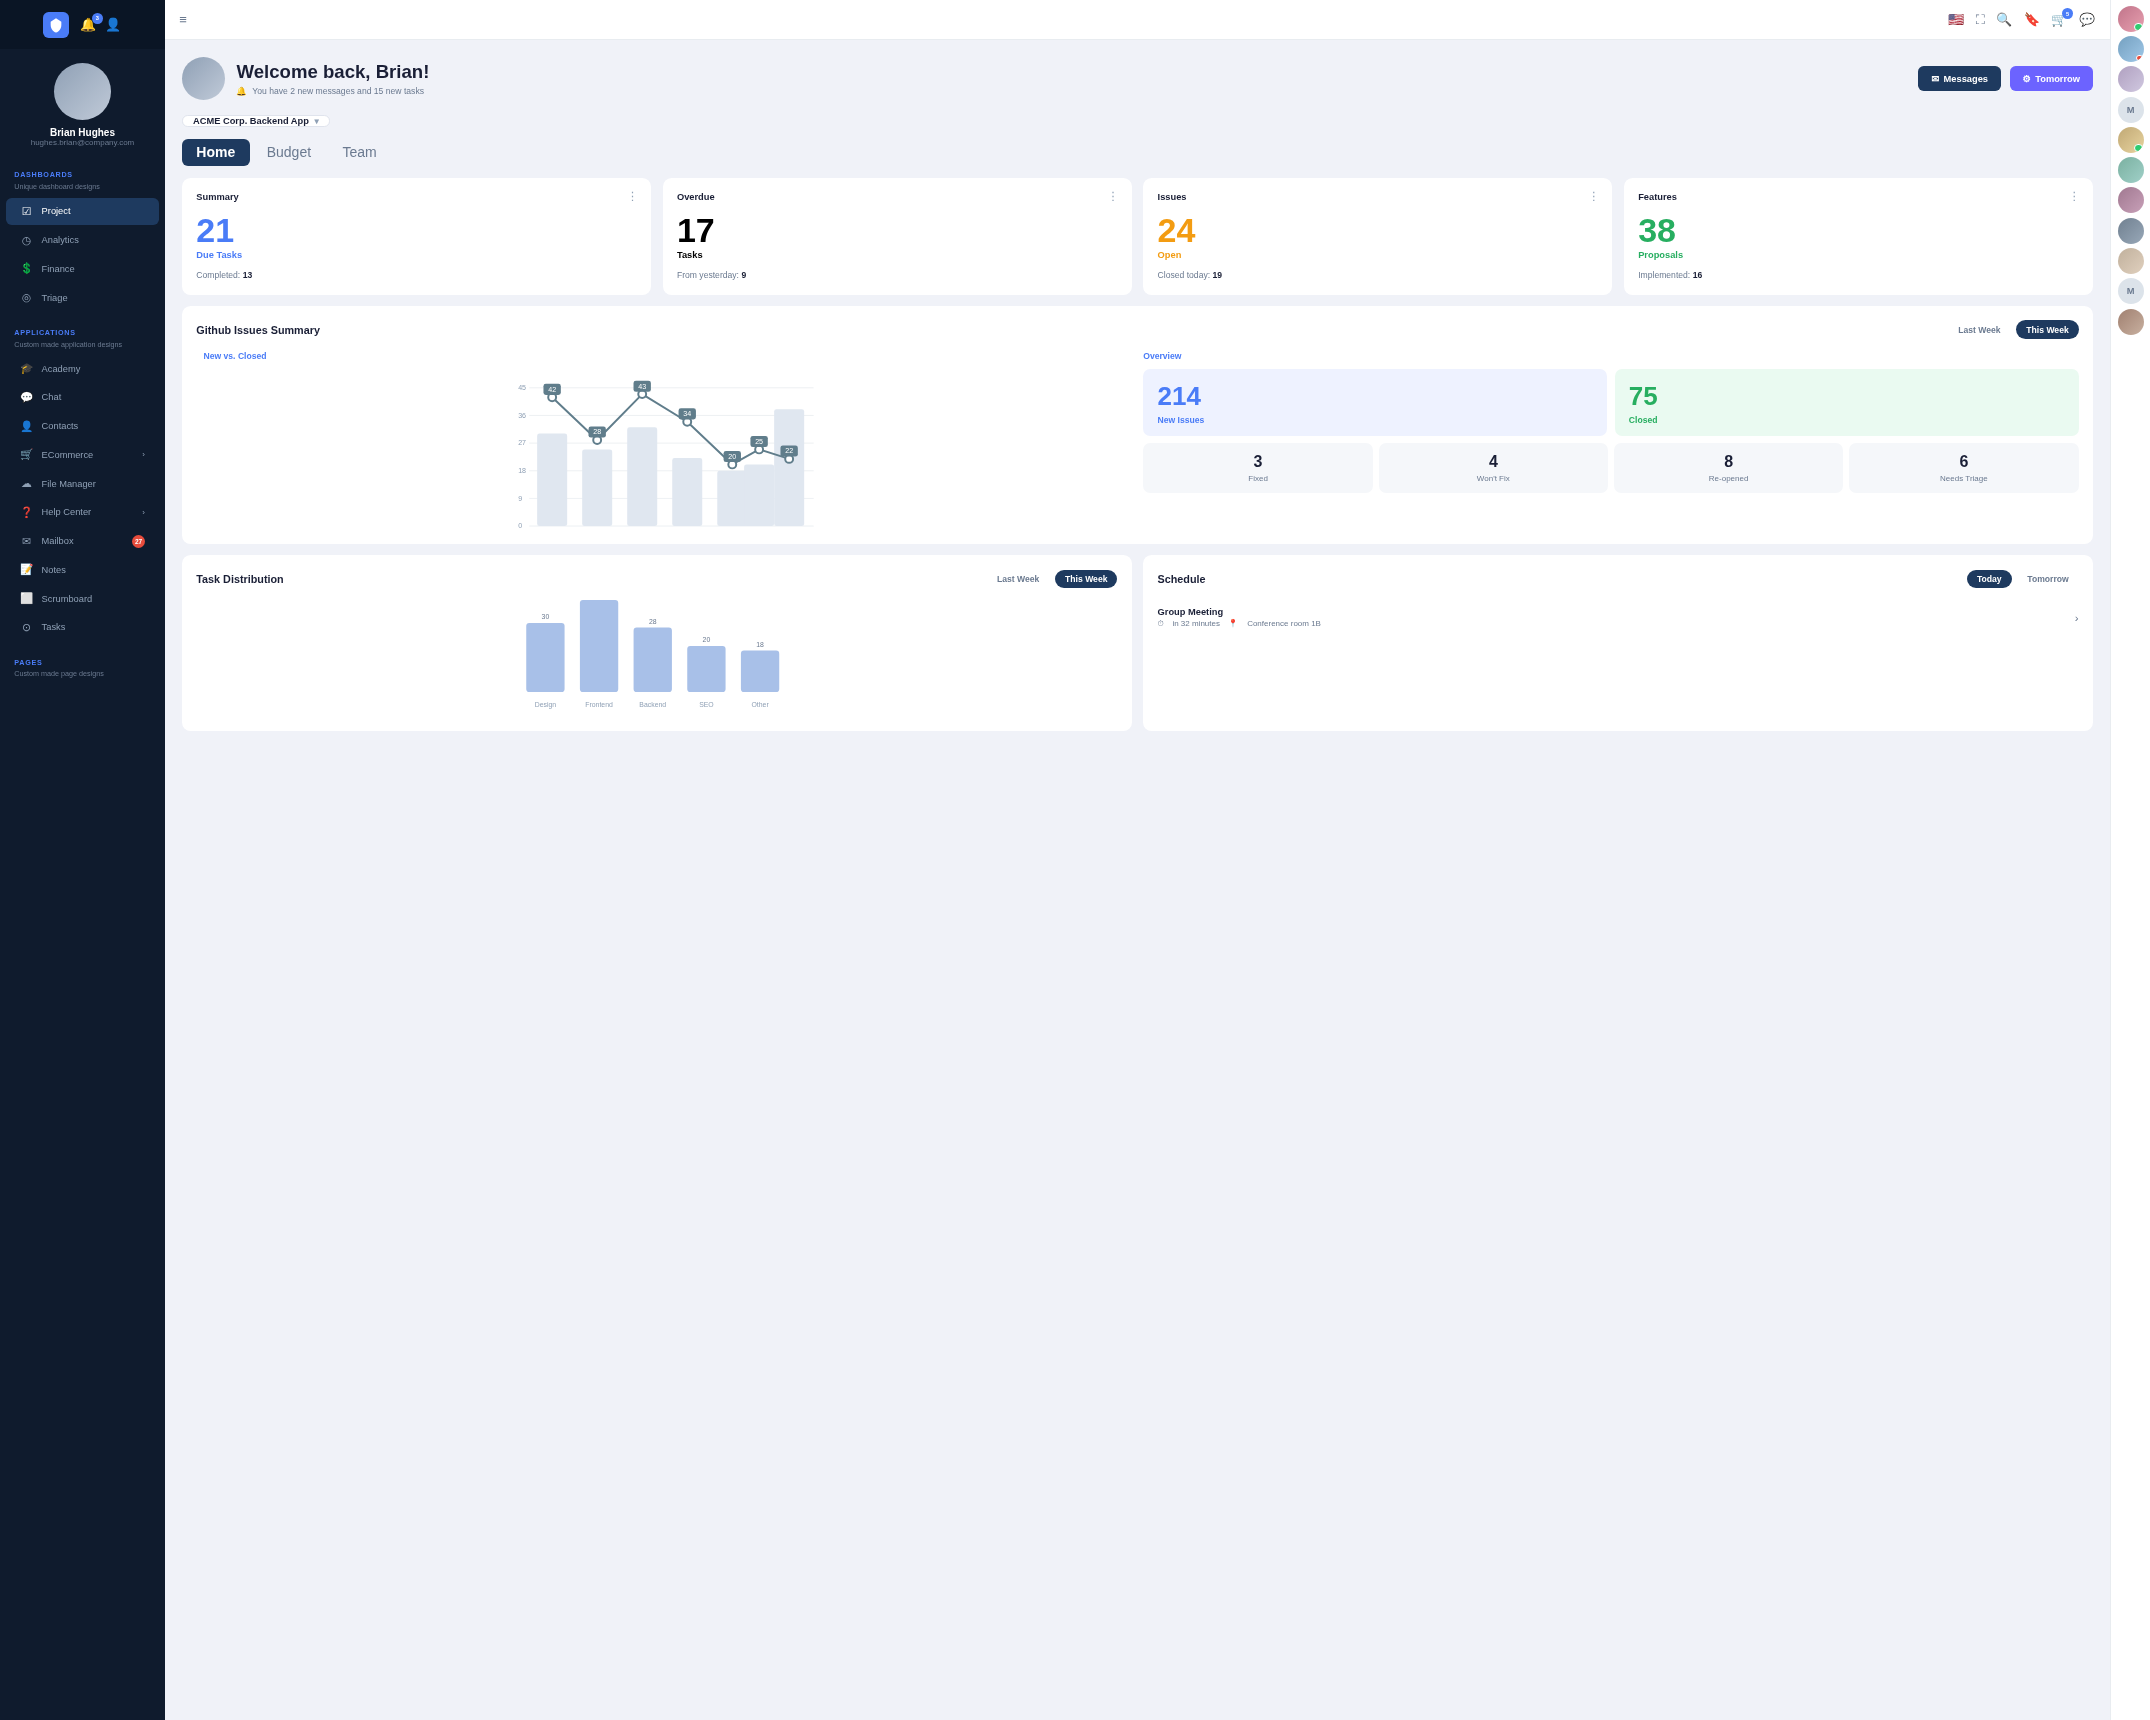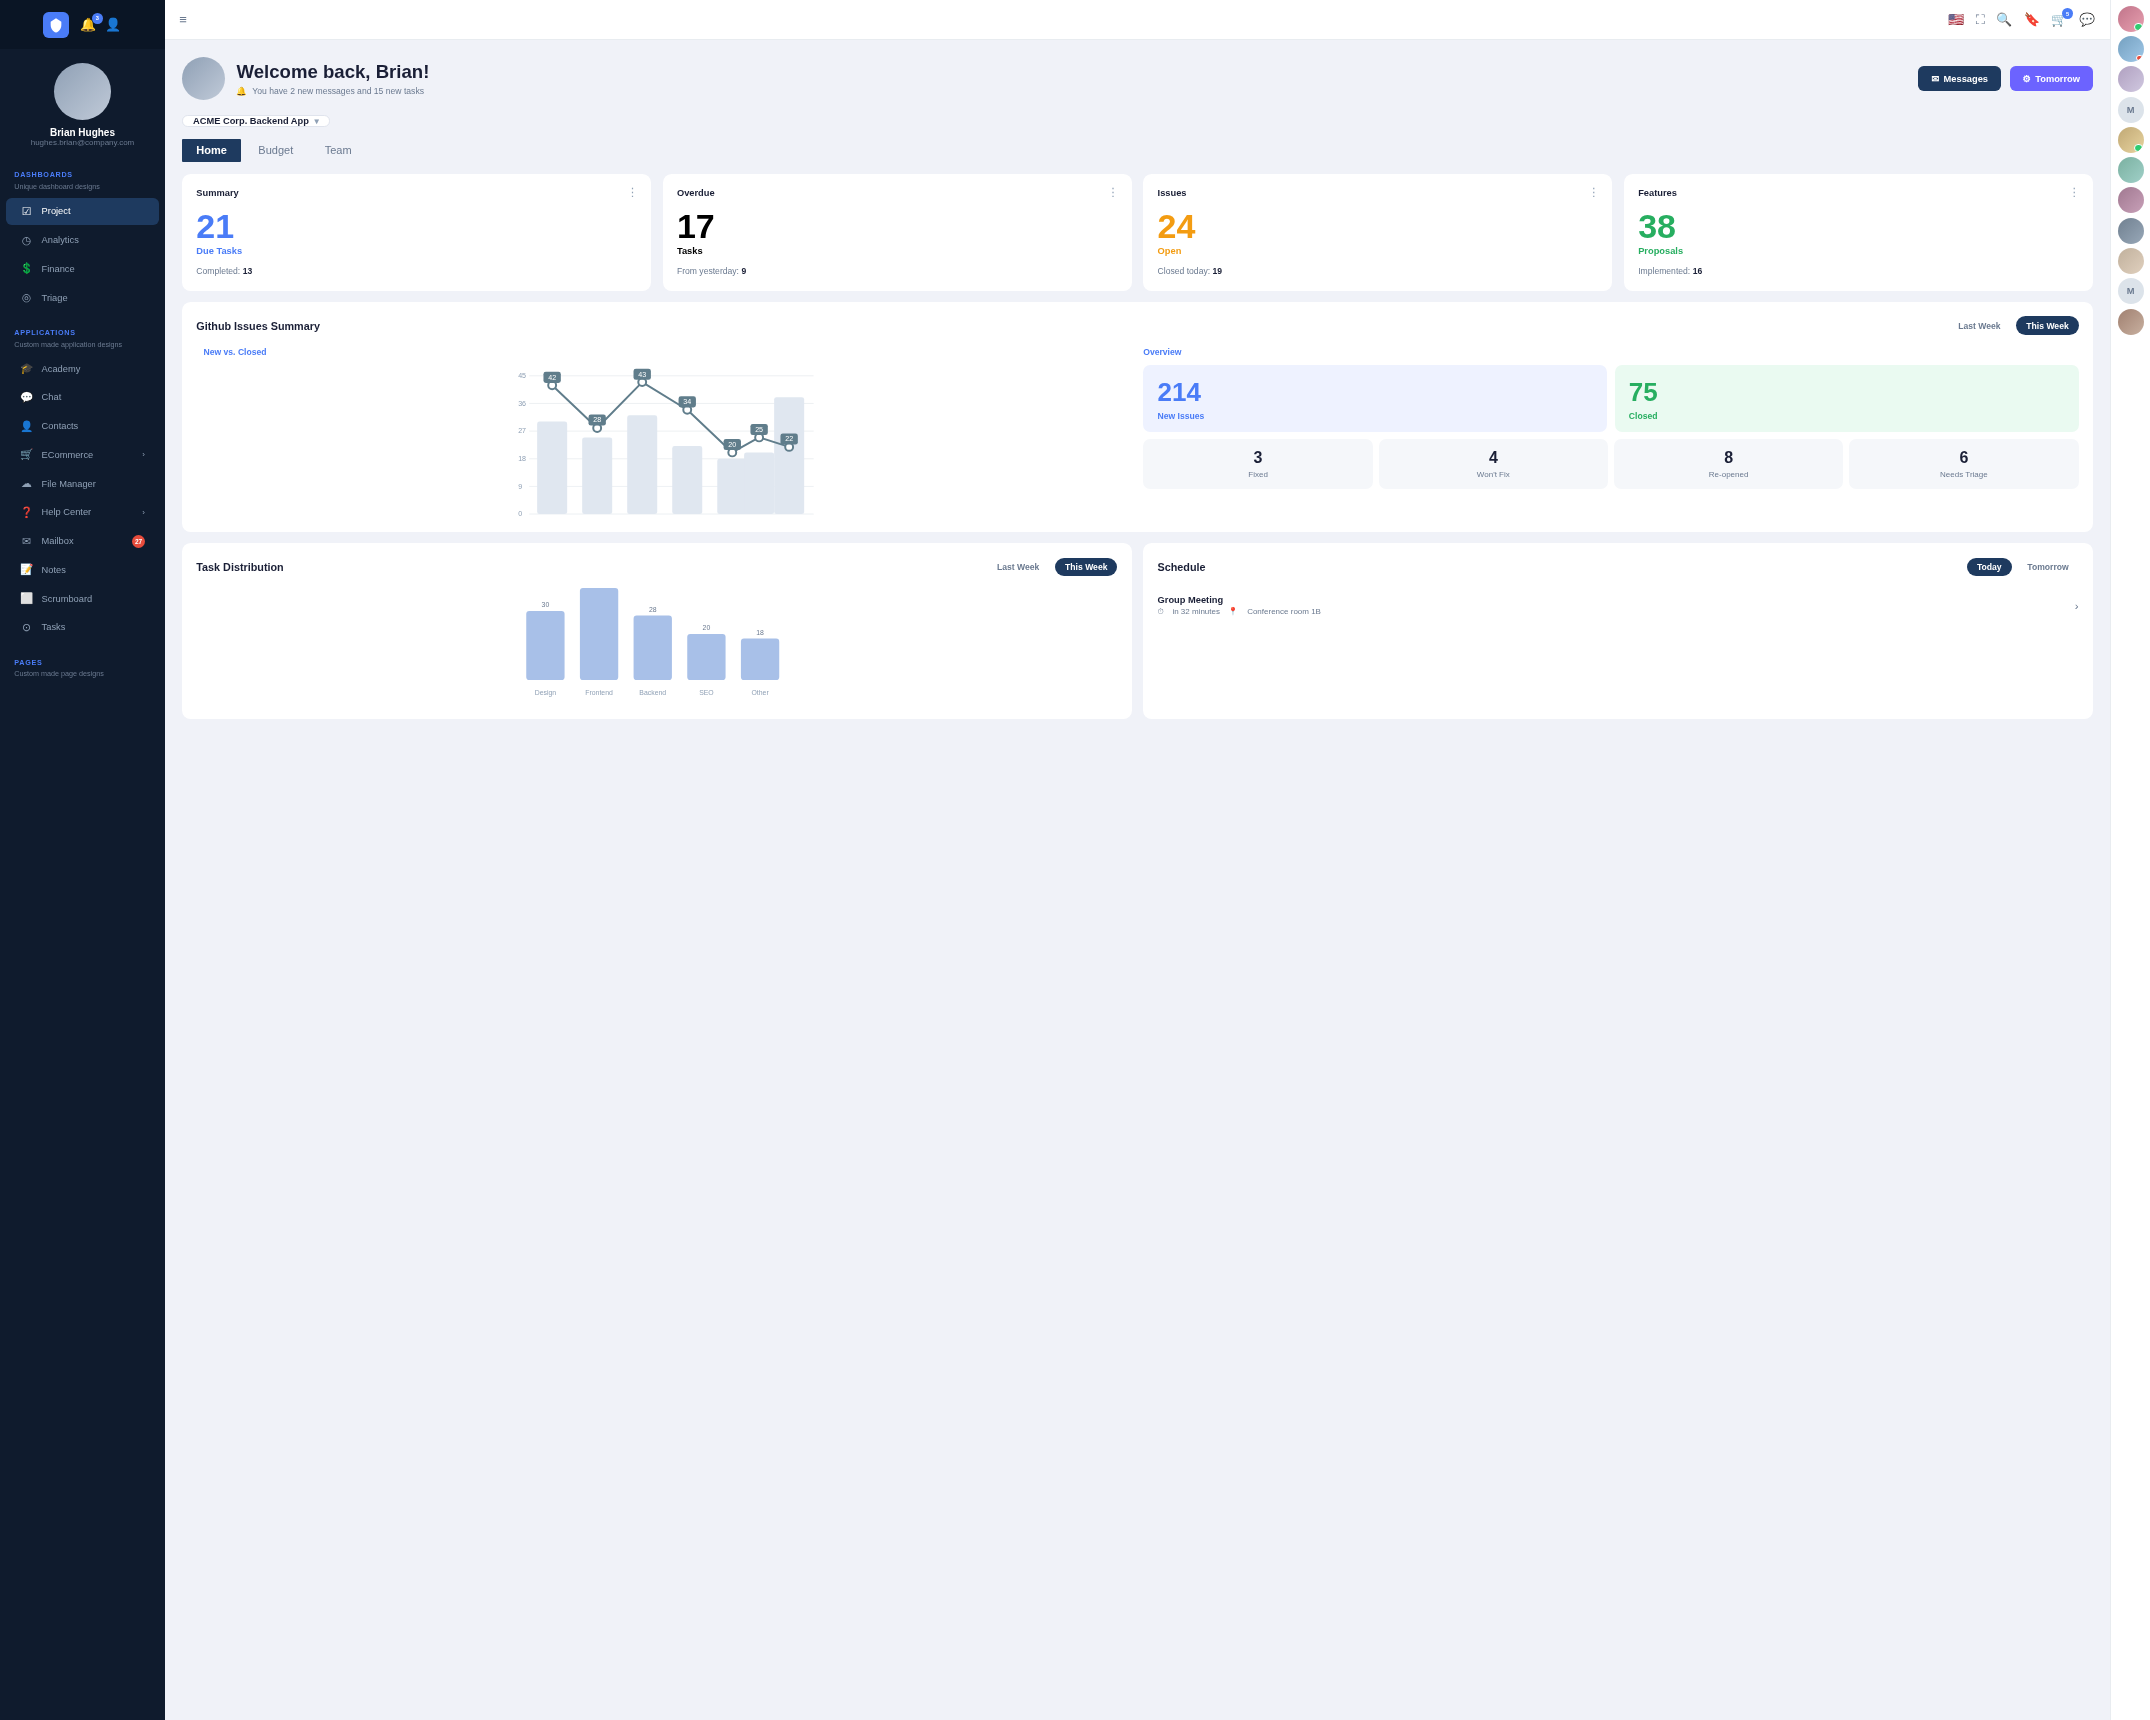--- a/index.html
+++ b/index.html
@@ -61,21 +61,21 @@
     .welcome-actions { margin-left: auto; display: flex; gap: 8.6px; }
     .btn-messages { background: #1e3a5f; color: white; border: none; border-radius: 5.7px; padding: 7.2px 13px; font-size: 9.3px; font-weight: 600; cursor: pointer; display: flex; align-items: center; gap: 4.3px; }
     .btn-settings { background: #6c63ff; color: white; border: none; border-radius: 5.7px; padding: 7.2px 13px; font-size: 9.3px; font-weight: 600; cursor: pointer; display: flex; align-items: center; gap: 4.3px; }
 
     
     .project-selector { display: inline-flex; align-items: center; gap: 5.7px; background: #fff; border: 0.7px solid #e0e4ed; border-radius: 5.7px; padding: 0 10px; font-size: 9.3px; font-weight: 600; color: #1a1f36; cursor: pointer; margin-bottom: 11.5px; }
     .project-selector .chevron { color: #8fa0b5; font-size: 8.6px; }
 
     
     .tabs { display: flex; gap: 2.9px; margin-bottom: 11.5px; }
-    .tab { padding: 5.7px 14.3px; border-radius: 1px; font-size: 11px; cursor: pointer; color: #6b7a90; font-weight: 500; }
+    .tab { padding: 5.7px 14.3px; border-radius: 6px; font-size: 14px; cursor: pointer; color: #6b7a90; font-weight: 500; }
     .tab.active { background: #1e3a5f; color: #fff; font-weight: 600; }
 
     
     .stat-cards { display: grid; grid-template-columns: repeat(4, 1fr); gap: 11.5px; margin-bottom: 11.5px; }
     .stat-card { background: #fff; border-radius: 8.6px; padding: 14.3px; position: relative; }
     .stat-card .card-title { font-size: 9.3px; font-weight: 600; color: #1a1f36; margin-bottom: 11.5px; }
     .stat-card .card-menu { position: absolute; top: 11.5px; right: 11.5px; color: #8fa0b5; cursor: pointer; font-size: 11.5px; letter-spacing: 1.4px; }
     .stat-card .big-number { font-size: 34px; font-weight: 800; line-height: 1; }
     .stat-card .sub-label { font-size: 9.3px; font-weight: 600; margin-top: 2.9px; }
     .stat-card .footer { font-size: 8.6px; color: #6b7a90; margin-top: 10px; }
@@ -91,21 +91,21 @@
     .panel-title { font-size: 10.8px; font-weight: 700; color: #1a1f36; }
     .panel-actions { margin-left: auto; display: flex; gap: 5.7px; }
     .btn-toggle { padding: 4.3px 10px; border-radius: 14.3px; font-size: 8.6px; font-weight: 600; cursor: pointer; border: none; }
     .btn-toggle.inactive { background: transparent; color: #6b7a90; }
     .btn-toggle.active { background: #1e3a5f; color: #fff; }
 
     .issues-content { display: grid; grid-template-columns: 1fr 1fr; gap: 11.5px; }
 
     
     .chart-area { padding: 0 7.2px; }
-    .chart-subtitle { font-size: 8.6px; color: #4a7cf7; margin-bottom: 3px; font-weight: 600; }
+    .chart-subtitle { font-size: 8.6px; color: #4a7cf7; margin-bottom: 11px; font-weight: 600; }
     .chart-container { position: relative; height: 158px; }
     .chart-svg { width: 100%; height: 100%; }
 
     
     .overview-area { }
     .overview-subtitle { font-size: 8.6px; color: #4a7cf7; margin-bottom: 8.6px; font-weight: 600; }
     .overview-top { display: grid; grid-template-columns: 1fr 1fr; gap: 7.2px; margin-bottom: 7.2px; }
     .overview-card { border-radius: 7.2px; padding: 11.5px 14.3px; }
     .overview-card.blue-bg { background: #eef2ff; }
     .overview-card.green-bg { background: #eafaf1; }

